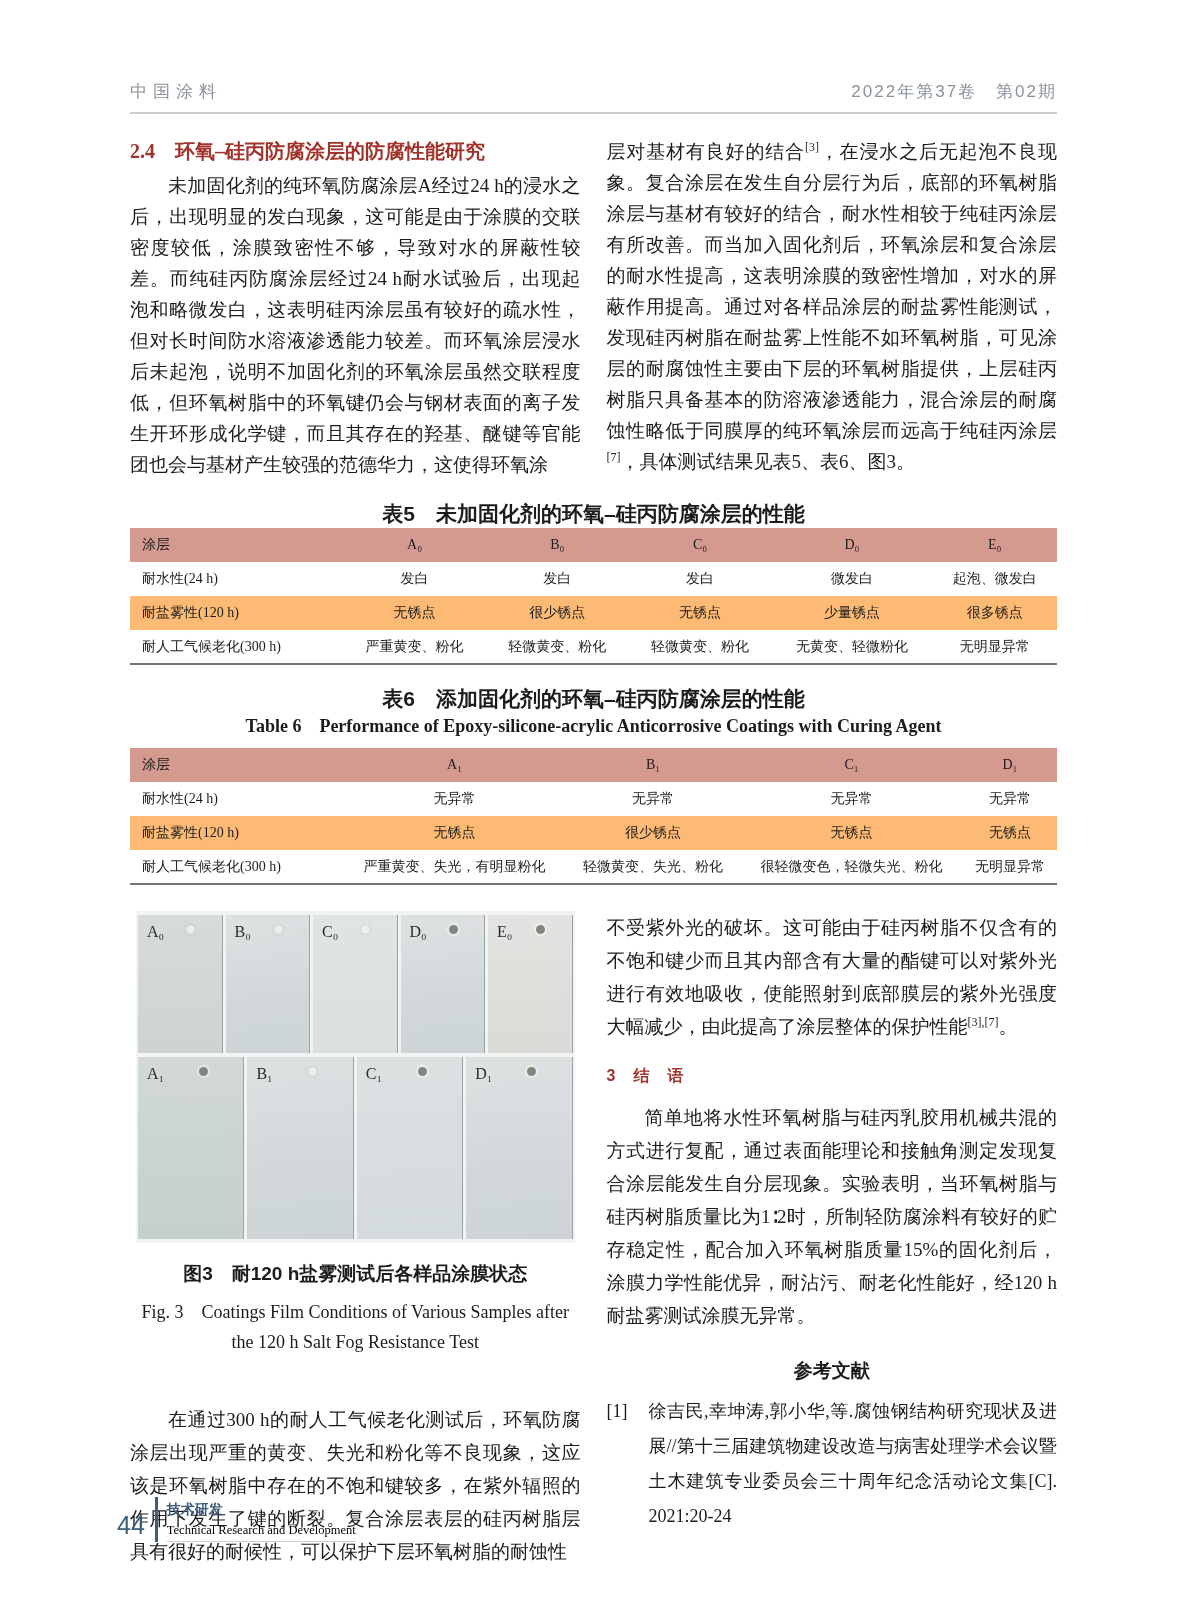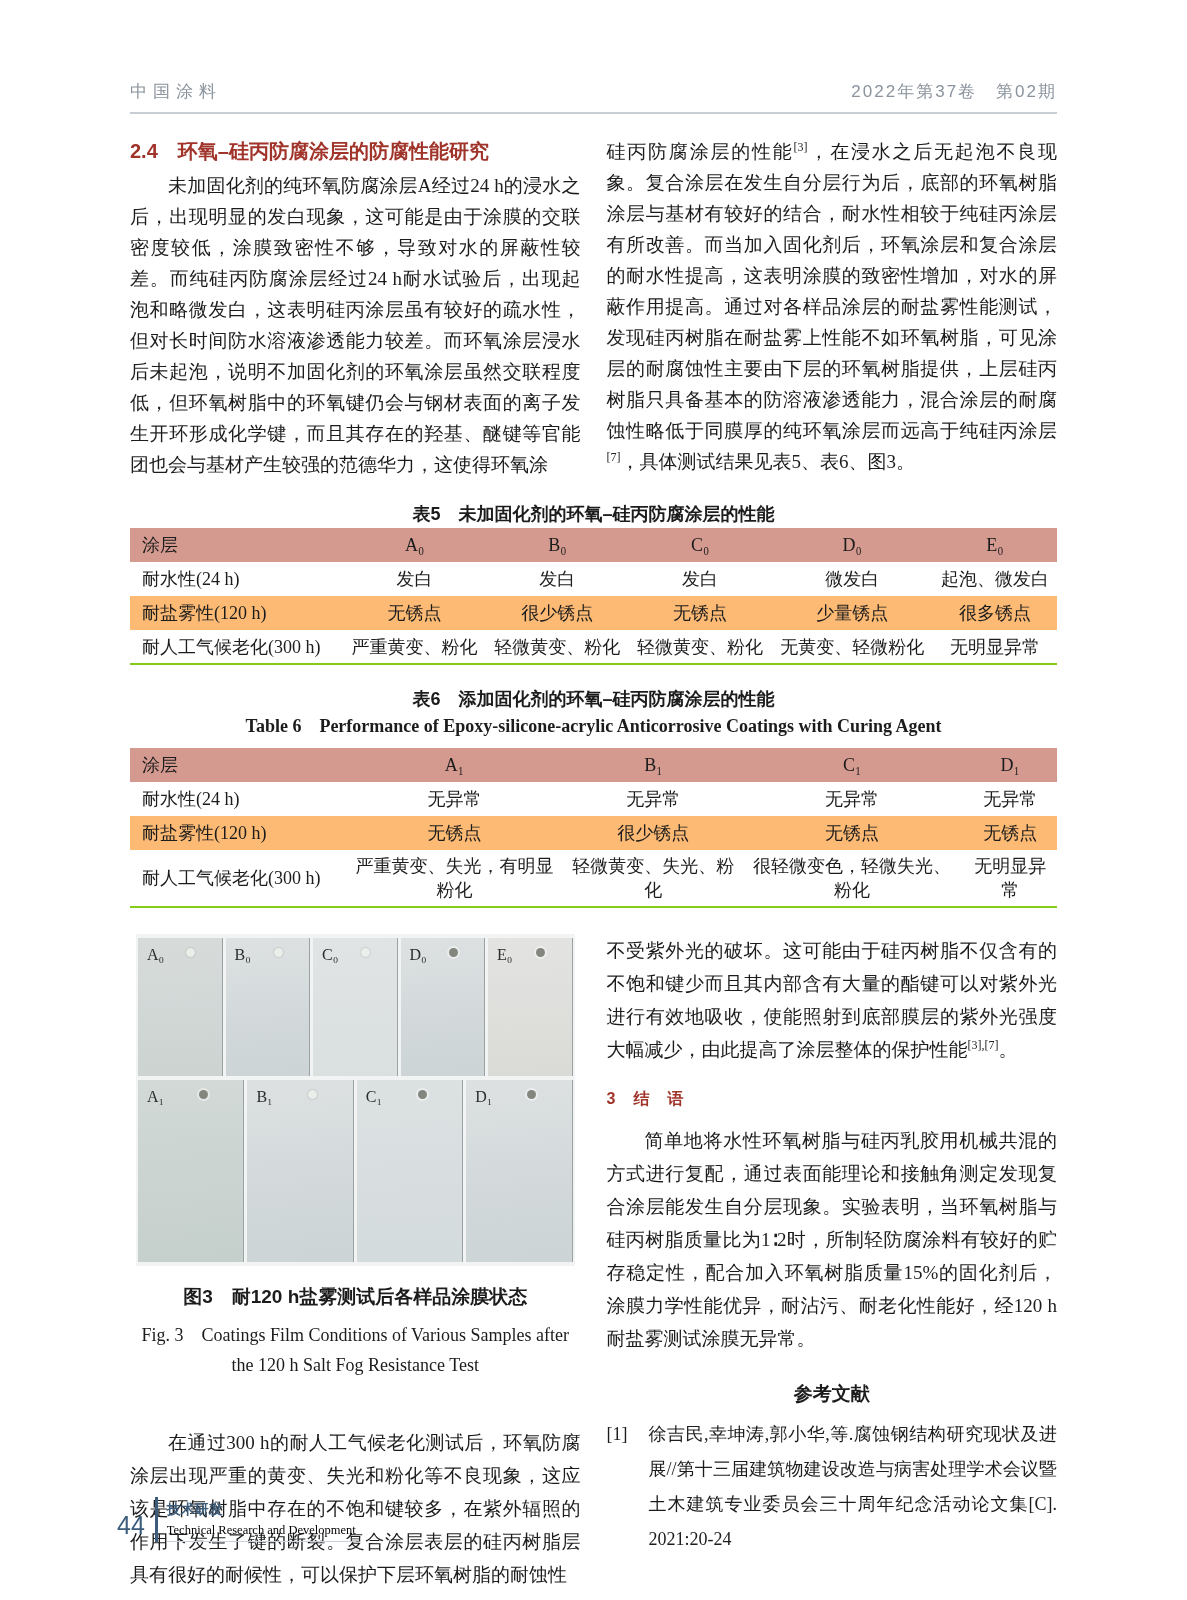--- a/index.html
+++ b/index.html
@@ -13,32 +13,32 @@
     font-family:"Liberation Sans","DejaVu Sans",sans-serif; color:#8a939d; font-size:17px; }
   .page-header .journal { letter-spacing:6px; }
   .page-header .issue { letter-spacing:2px; }
 
   
   .cols { display:flex; gap:26px; }
   .col { flex:1; min-width:0; }
   .cols.top { margin-top:22px; }
   .cols.bottom { margin-top:26px; }
 
-  .sec-heading { font-family:Liberation Sans, sans-serif; font-weight:bold;
+  .sec-heading { font-family:Liberation Serif, serif; font-weight:bold;
     color:#a0342a; font-size:20px; line-height:30px; margin-bottom:4px; }
   p.body { font-size:19px; line-height:31px; text-align:justify; }
   p.body.indent { text-indent:2em; }
   sup { font-size:12px; line-height:0; }
 
   
   .table-block { margin-top:20px; }
   .tbl-cap-zh { text-align:center; font-family:"Liberation Sans","DejaVu Sans",sans-serif;
-    font-weight:bold; font-size:18px; line-height:28px; }
+    font-weight:bold; font-size:21px; line-height:28px; }
   .tbl-cap-en { text-align:center; font-weight:bold; font-size:18px; line-height:27px; margin-bottom:8px; }
-  table.perf { width:100%; border-collapse:collapse; font-size:18px; border-bottom:2px solid #84cc16; }
+  table.perf { width:100%; border-collapse:collapse; font-size:14px; border-bottom:2px solid #737373; }
   table.perf th, table.perf td { font-weight:normal; padding:4px 6px; height:34px; text-align:center; }
   table.perf th:first-child, table.perf td:first-child { text-align:left; padding-left:12px; }
   table.perf thead tr { background:#d49a90; }
   table.perf tbody tr:nth-child(2) { background:#fdba74; }
   table.perf col.c-label { width:23%; }
 
   
   .figure-block { padding:0 6px; }
   .photo { background:#f2f3f3; padding:4px 2px; }
   .photo-row { display:flex; gap:3px; }
@@ -94,21 +94,21 @@
     <span class="journal">中国涂料</span>
     <span class="issue">2022年第37卷　第02期</span>
   </div>
 
   <div class="cols top">
     <div class="col">
       <div class="sec-heading">2.4　环氧–硅丙防腐涂层的防腐性能研究</div>
       <p class="body indent">未加固化剂的纯环氧防腐涂层A经过24 h的浸水之后，出现明显的发白现象，这可能是由于涂膜的交联密度较低，涂膜致密性不够，导致对水的屏蔽性较差。而纯硅丙防腐涂层经过24 h耐水试验后，出现起泡和略微发白，这表明硅丙涂层虽有较好的疏水性，但对长时间防水溶液渗透能力较差。而环氧涂层浸水后未起泡，说明不加固化剂的环氧涂层虽然交联程度低，但环氧树脂中的环氧键仍会与钢材表面的离子发生开环形成化学键，而且其存在的羟基、醚键等官能团也会与基材产生较强的范德华力，这使得环氧涂</p>
     </div>
     <div class="col">
-      <p class="body"><span>硅丙防腐涂层的性能</span><sup>[3]</sup><span>，在浸水之后无起泡不良现象。复合涂层在发生自分层行为后，底部的环氧树脂涂层与基材有较好的结合，耐水性相较于纯硅丙涂层有所改善。而当加入固化剂后，环氧涂层和复合涂层的耐水性提高，这表明涂膜的致密性增加，对水的屏蔽作用提高。通过对各样品涂层的耐盐雾性能测试，发现硅丙树脂在耐盐雾上性能不如环氧树脂，可见涂层的耐腐蚀性主要由下层的环氧树脂提供，上层硅丙树脂只具备基本的防溶液渗透能力，混合涂层的耐腐蚀性略低于同膜厚的纯环氧涂层而远高于纯硅丙涂</span><span>层</span><sup>[7]</sup><span>，具体测试结果见表5、表6、图3。</span></p>
+      <p class="body"><span>层对基材有良好的结合</span><sup>[3]</sup><span>，在浸水之后无起泡不良现象。复合涂层在发生自分层行为后，底部的环氧树脂涂层与基材有较好的结合，耐水性相较于纯硅丙涂层有所改善。而当加入固化剂后，环氧涂层和复合涂层的耐水性提高，这表明涂膜的致密性增加，对水的屏蔽作用提高。通过对各样品涂层的耐盐雾性能测试，发现硅丙树脂在耐盐雾上性能不如环氧树脂，可见涂层的耐腐蚀性主要由下层的环氧树脂提供，上层硅丙树脂只具备基本的防溶液渗透能力，混合涂层的耐腐蚀性略低于同膜厚的纯环氧涂层而远高于纯硅丙涂</span><span>层</span><sup>[7]</sup><span>，具体测试结果见表5、表6、图3。</span></p>
     </div>
   </div>
 
   <div class="table-block">
     <div class="tbl-cap-zh">表5　未加固化剂的环氧–硅丙防腐涂层的性能</div>
     <table class="perf">
       <colgroup>
           <col class="c-label">
           <col>
           <col>

